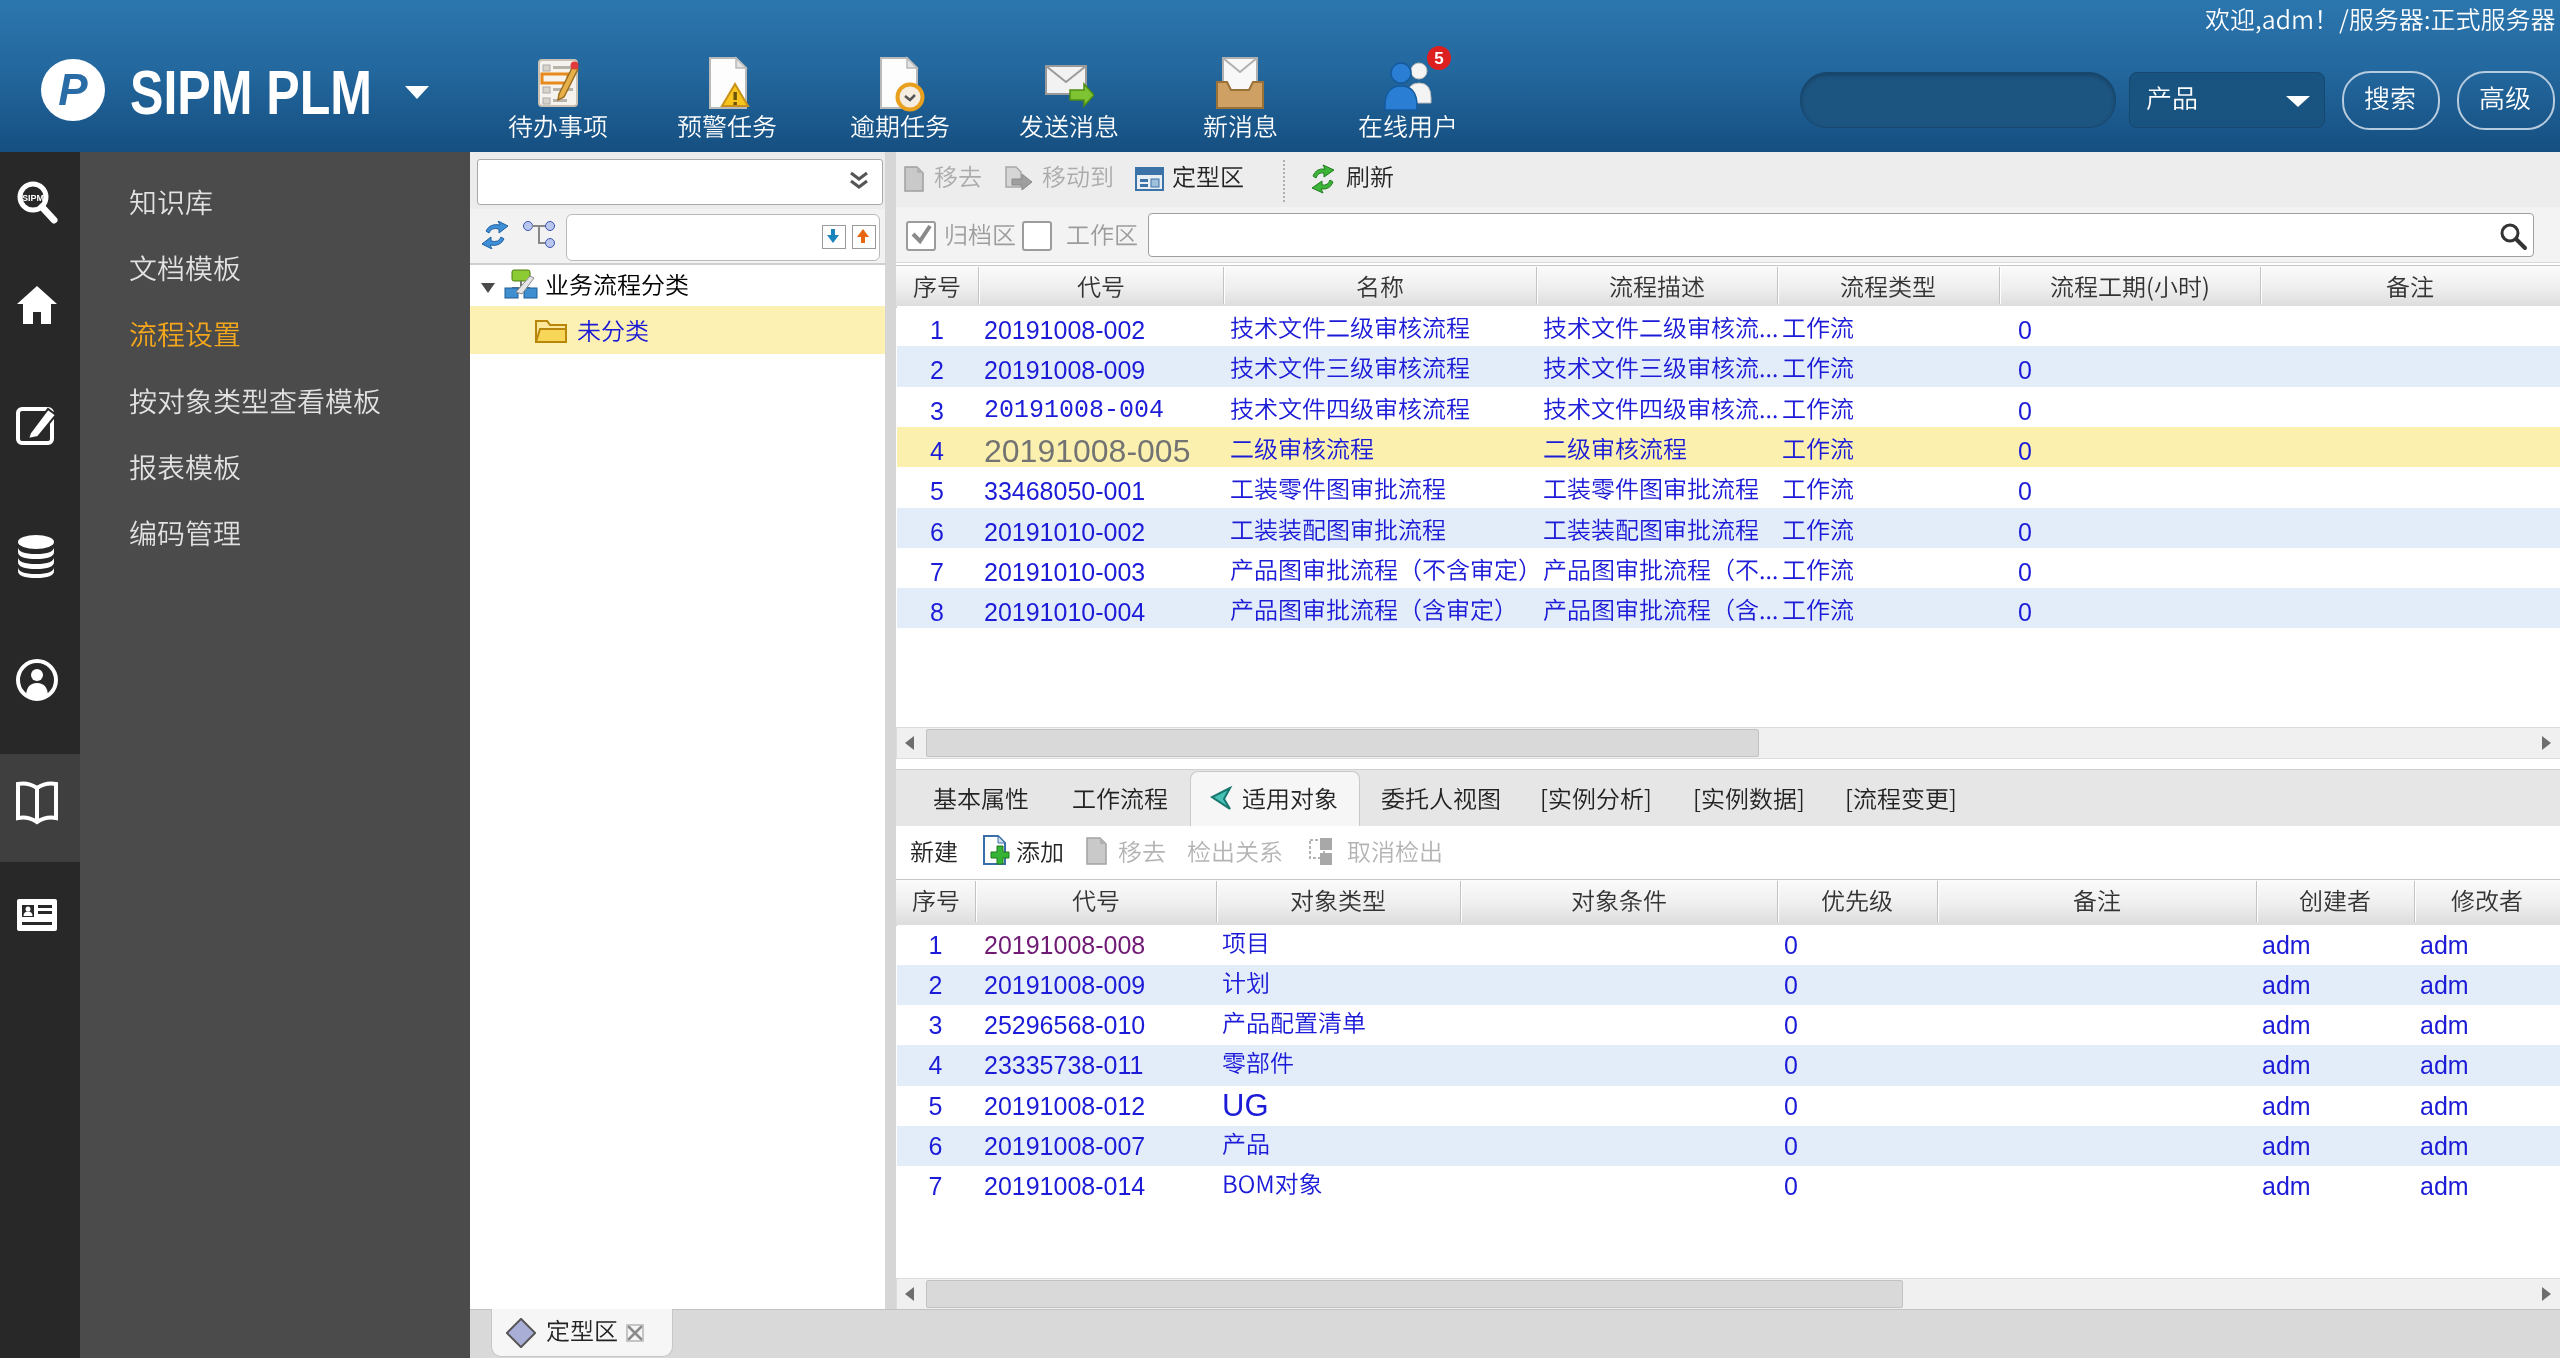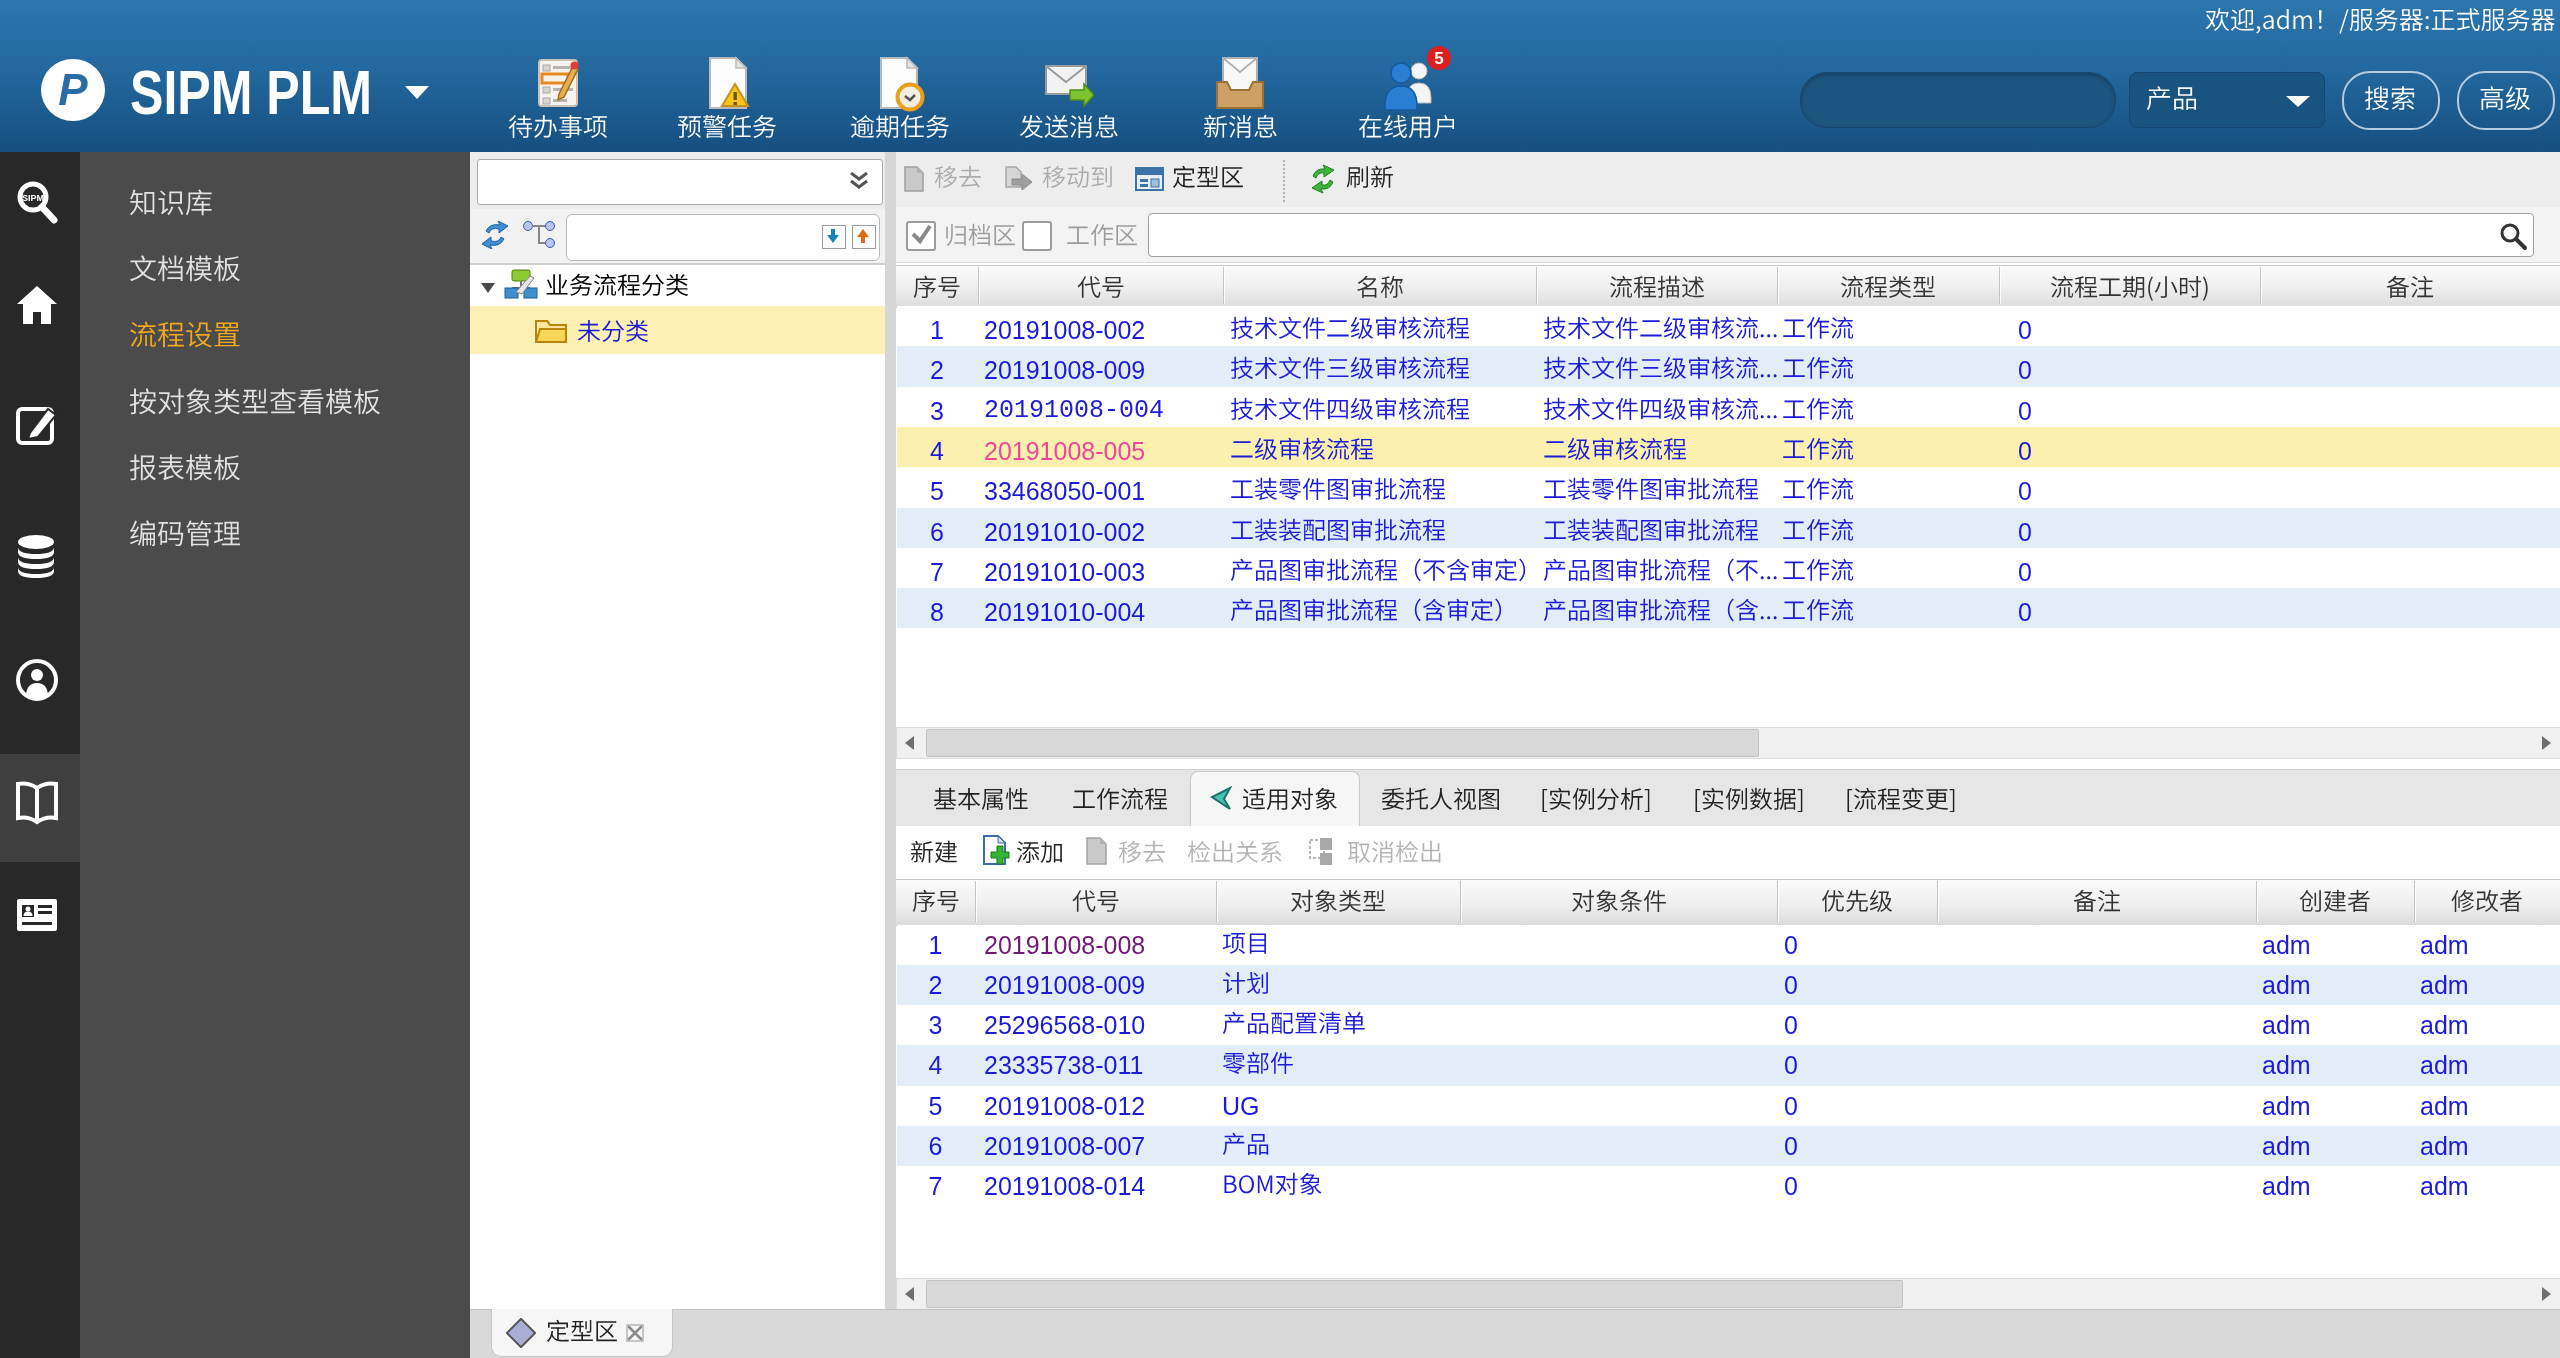--- a/index.html
+++ b/index.html
@@ -556,21 +556,21 @@
 <svg class="" width="72" height="28" style="position:absolute;left:1782px;top:396.6px;overflow:visible;">
     <g fill="#1b1bd8" transform="translate(0,21)">
       <use href="#g73" transform="scale(0.09600,-0.09600)"></use>
       <use href="#g74" transform="translate(24.00,0) scale(0.09600,-0.09600)"></use>
       <use href="#g45" transform="translate(48.00,0) scale(0.09600,-0.09600)"></use>
     </g>
   </svg>
 <div style="position:absolute;left:2018px;top:390.6px;font-size:25px;color:#1b1bd8;font-family:'Liberation Sans',sans-serif;white-space:nowrap;line-height:29.5px;line-height:40.3px;">0</div>
 <div style="position:absolute;left:897px;top:426.9px;width:1663px;height:40.3px;background:#fbf0ae;"></div>
 <div style="position:absolute;left:896px;top:430.9px;font-size:25px;color:#1b1bd8;font-family:'Liberation Sans',sans-serif;white-space:nowrap;line-height:29.5px;width:82px;text-align:center;line-height:40.3px;">4</div>
-<div style="position:absolute;left:984px;top:430.9px;font-size:25px;color:#ec4899;font-family:'Liberation Sans',sans-serif;white-space:nowrap;line-height:29.5px;line-height:40.3px;">20191008-005</div>
+<div style="position:absolute;left:984px;top:430.9px;font-size:32px;color:#737373;font-family:'Liberation Sans',sans-serif;white-space:nowrap;line-height:29.5px;line-height:40.3px;">20191008-005</div>
 <svg class="" width="144" height="28" style="position:absolute;left:1230px;top:436.9px;overflow:visible;">
     <g fill="#1b1bd8" transform="translate(0,21)">
       <use href="#g91" transform="scale(0.09600,-0.09600)"></use>
       <use href="#g37" transform="translate(24.00,0) scale(0.09600,-0.09600)"></use>
       <use href="#g92" transform="translate(48.00,0) scale(0.09600,-0.09600)"></use>
       <use href="#g93" transform="translate(72.00,0) scale(0.09600,-0.09600)"></use>
       <use href="#g45" transform="translate(96.00,0) scale(0.09600,-0.09600)"></use>
       <use href="#g46" transform="translate(120.00,0) scale(0.09600,-0.09600)"></use>
     </g>
   </svg>
@@ -997,21 +997,21 @@
       <use href="#g144" transform="translate(24.00,0) scale(0.09600,-0.09600)"></use>
       <use href="#g90" transform="translate(48.00,0) scale(0.09600,-0.09600)"></use>
     </g>
   </svg>
 <div style="position:absolute;left:1784px;top:1045.4px;font-size:25px;color:#1b1bd8;font-family:'Liberation Sans',sans-serif;white-space:nowrap;line-height:29.5px;line-height:40.3px;">0</div>
 <div style="position:absolute;left:2262px;top:1045.4px;font-size:25px;color:#1b1bd8;font-family:'Liberation Sans',sans-serif;white-space:nowrap;line-height:29.5px;line-height:40.3px;">adm</div>
 <div style="position:absolute;left:2420px;top:1045.4px;font-size:25px;color:#1b1bd8;font-family:'Liberation Sans',sans-serif;white-space:nowrap;line-height:29.5px;line-height:40.3px;">adm</div>
 <div style="position:absolute;left:897px;top:1085.7px;width:1663px;height:40.3px;background:#ffffff;"></div>
 <div style="position:absolute;left:896px;top:1085.7px;font-size:25px;color:#1b1bd8;font-family:'Liberation Sans',sans-serif;white-space:nowrap;line-height:29.5px;width:79px;text-align:center;line-height:40.3px;">5</div>
 <div style="position:absolute;left:984px;top:1085.7px;font-size:25px;color:#1b1bd8;font-family:'Liberation Sans',sans-serif;white-space:nowrap;line-height:29.5px;line-height:40.3px;">20191008-012</div>
-<div style="position:absolute;left:1222px;top:1085.7px;font-size:25px;color:#1b1bd8;font-family:'Liberation Sans',sans-serif;white-space:nowrap;line-height:29.5px;line-height:40.3px;">UG</div>
+<div style="position:absolute;left:1222px;top:1085.7px;font-size:31px;color:#1b1bd8;font-family:'Liberation Sans',sans-serif;white-space:nowrap;line-height:29.5px;line-height:40.3px;">UG</div>
 <div style="position:absolute;left:1784px;top:1085.7px;font-size:25px;color:#1b1bd8;font-family:'Liberation Sans',sans-serif;white-space:nowrap;line-height:29.5px;line-height:40.3px;">0</div>
 <div style="position:absolute;left:2262px;top:1085.7px;font-size:25px;color:#1b1bd8;font-family:'Liberation Sans',sans-serif;white-space:nowrap;line-height:29.5px;line-height:40.3px;">adm</div>
 <div style="position:absolute;left:2420px;top:1085.7px;font-size:25px;color:#1b1bd8;font-family:'Liberation Sans',sans-serif;white-space:nowrap;line-height:29.5px;line-height:40.3px;">adm</div>
 <div style="position:absolute;left:897px;top:1126px;width:1663px;height:40.3px;background:#e3edf9;"></div>
 <div style="position:absolute;left:896px;top:1126px;font-size:25px;color:#1b1bd8;font-family:'Liberation Sans',sans-serif;white-space:nowrap;line-height:29.5px;width:79px;text-align:center;line-height:40.3px;">6</div>
 <div style="position:absolute;left:984px;top:1126px;font-size:25px;color:#1b1bd8;font-family:'Liberation Sans',sans-serif;white-space:nowrap;line-height:29.5px;line-height:40.3px;">20191008-007</div>
 <svg class="" width="48" height="28" style="position:absolute;left:1222px;top:1132px;overflow:visible;">
     <g fill="#1b1bd8" transform="translate(0,21)">
       <use href="#g32" transform="scale(0.09600,-0.09600)"></use>
       <use href="#g33" transform="translate(24.00,0) scale(0.09600,-0.09600)"></use>

